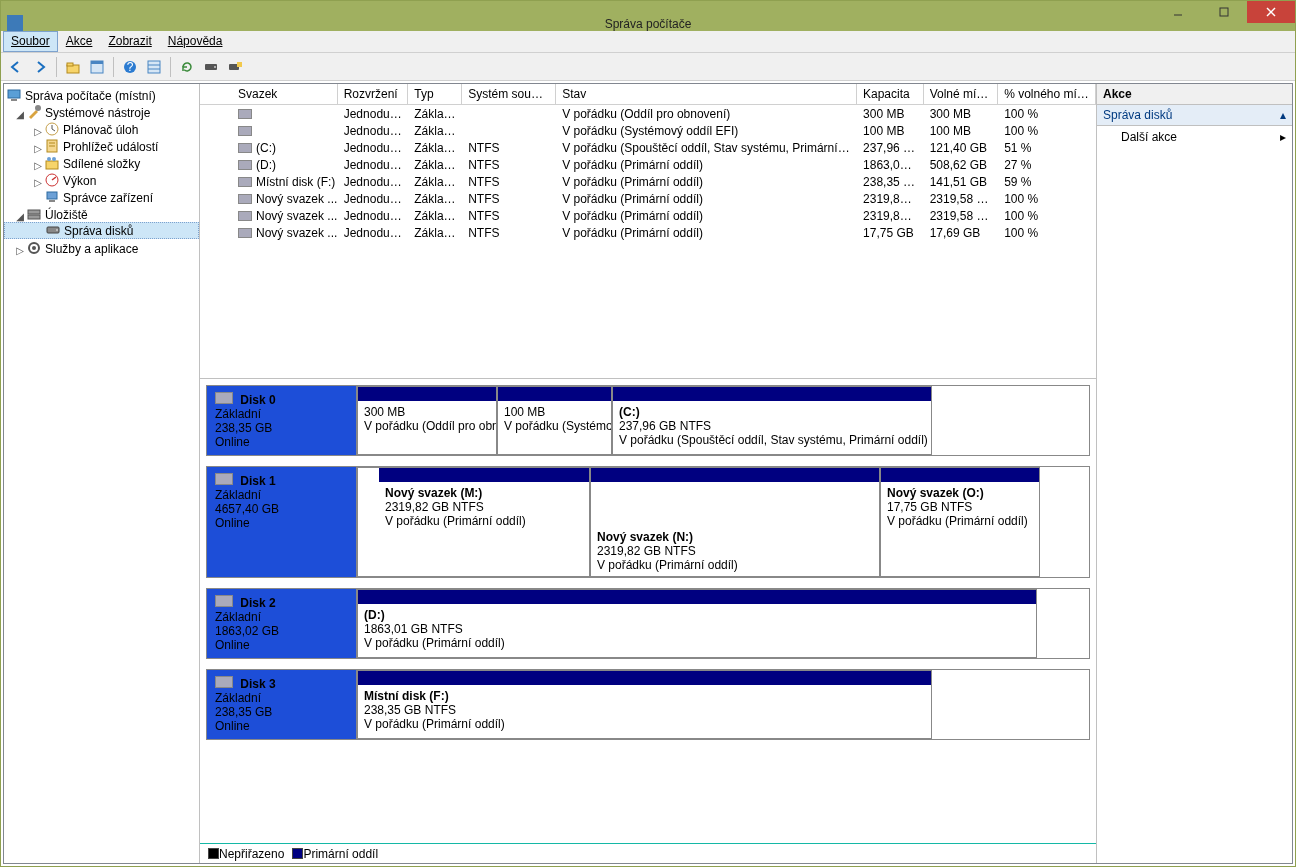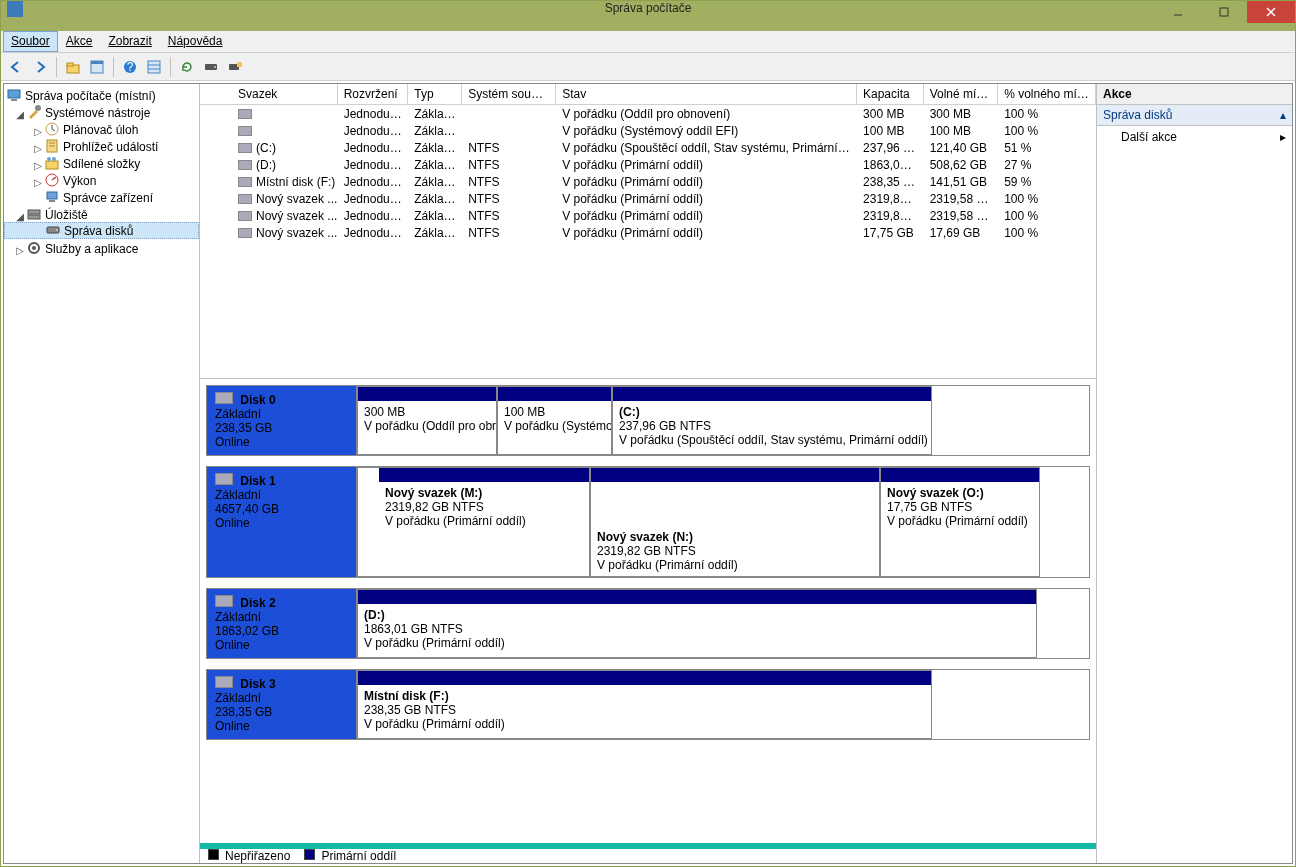--- a/index.html
+++ b/index.html
@@ -1,18 +1,18 @@
 <!DOCTYPE html>
 <html><head>
 <meta charset="utf-8">
 <style>
 * { box-sizing: border-box; margin: 0; padding: 0; font-family: "Segoe UI", Tahoma, sans-serif; font-size: 12px; }
 html, body { width: 1296px; height: 867px; overflow: hidden; }
 .win-frame { width: 100%; height: 100%; border: 1px solid #8fa050; background: #fff; display: flex; flex-direction: column; }
-.titlebar { height: 30px; background: #a0b060; display: flex; align-items: flex-start; position: relative; }
+.titlebar { height: 30px; background: #a0b060; display: flex; align-items: flex-end; position: relative; }
 .titlebar .app-icon { width: 16px; height: 16px; margin: 0 6px; background: #3d7ab8; display: inline-block; }
 .titlebar .title { position: absolute; left: 50%; transform: translateX(-50%); color: #222; font-size: 12px; }
 .win-btns { position: absolute; right: 0; top: 0; height: 22px; display: flex; }
 .win-btn { width: 46px; height: 22px; display: flex; align-items: center; justify-content: center; background: #a0b060; color: #333; font-size: 12px; cursor: pointer; }
 .win-btn.close { background: #c8433a; color: #fff; width: 48px; }
 .win-btn svg { width: 10px; height: 10px; }
 .menubar { height: 22px; background: #f0f0f0; border-bottom: 1px solid #d0d0d0; display: flex; align-items: stretch; padding: 0 2px; }
 .menu-item { padding: 3px 8px; cursor: pointer; }
 .menu-item.active { background: #cde6f7; border: 1px solid #7da2ce; padding: 2px 7px; }
 .menu-item .u { text-decoration: underline; }
@@ -36,21 +36,21 @@
 .drv-icon { width: 14px; height: 10px; background: #aab; margin-right: 4px; display: inline-block; border: 1px solid #888; flex: none; }
 .disk-area { flex: 1; overflow-y: auto; overflow-x: hidden; background: #fff; }
 .disk-row { display: flex; border: 1px solid #888; margin: 6px 6px 10px 6px; }
 .disk-label { width: 150px; padding: 6px 8px; border-right: 1px solid #888; background: #1d4ed8; }
 .disk-label .dname { font-weight: bold; }
 .disk-parts { flex: 1; display: flex; }
 .part { border: 1px solid #888; margin: 0; background: #fff; display: flex; flex-direction: column; overflow: hidden; }
 .part .stripe { height: 14px; background: #000080; }
 .part .pbody { padding: 4px 6px; flex: 1; white-space: nowrap; overflow: hidden; }
 .part .pname { font-weight: bold; }
-.legend { height: 20px; border-top: 6px solid #14b8a6; display: flex; align-items: flex-start; padding: 0 8px; gap: 6px; }
+.legend { height: 20px; border-top: 1px solid #14b8a6; display: flex; align-items: center; padding: 0 8px; }
 .legend .swatch { width: 11px; height: 11px; border: 1px solid #444; display: inline-block; }
 .actions-pane { width: 195px; background: #fff; }
 .actions-pane .ahdr { background: #f0f0f0; border-bottom: 1px solid #c0c0c0; padding: 3px 6px; font-weight: bold; }
 .actions-pane .asec { background: #e4edf7; border-bottom: 1px solid #c0c0c0; padding: 3px 6px; color: #003a80; display:flex; justify-content:space-between; align-items:center; cursor:pointer;}
 .actions-pane .aitem { padding: 4px 6px 4px 24px; display:flex; justify-content:space-between; align-items:center; cursor:pointer;}
 
 .ic { width:16px; height:16px; }
 </style>
 </head>
 <body>

